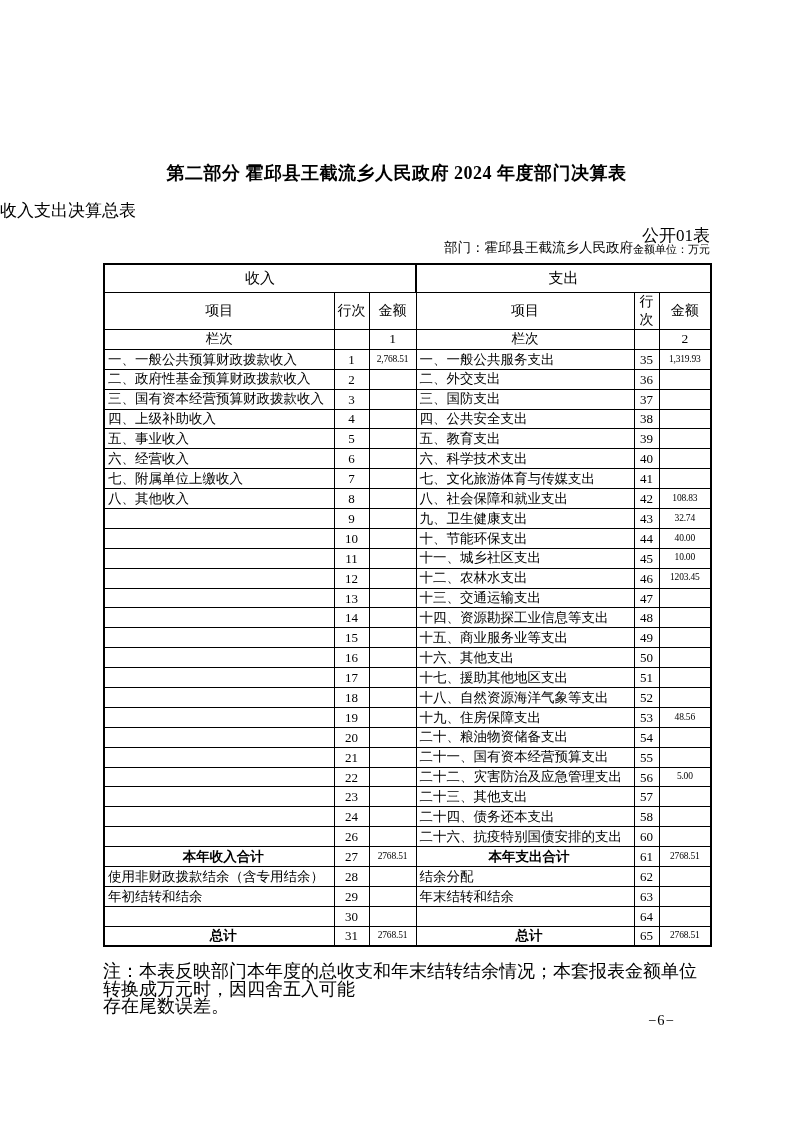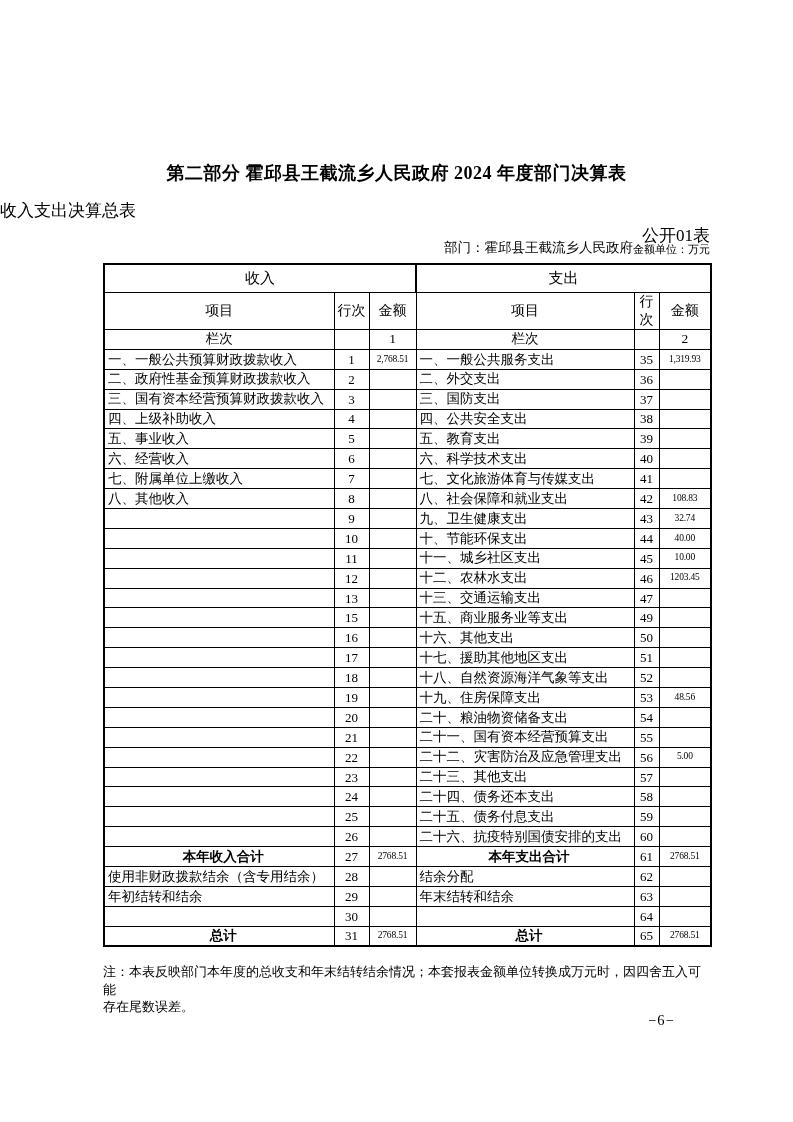--- a/index.html
+++ b/index.html
@@ -50,21 +50,21 @@
   tr.h2 th { height:37px; font-size:14px; text-align:center; padding:0 1px; line-height:1.3; }
   tr.h3 td { height:20px; font-size:13.5px; text-align:center; }
   tbody td { height:19.9px; font-size:13.5px; line-height:1; }
   td.item { text-align:left; padding-left:3px; white-space:nowrap; }
   td.num  { text-align:center; font-size:13px; }
   td.amt  { text-align:center; font-size:9.5px; letter-spacing:-0.2px; }
   tr.total-row td.item { text-align:center; font-weight:bold; padding-left:8px; }
 
   .note {
     position:absolute; top:948px; left:103px; width:607px;
-    font-size:13px; line-height:17.5px; text-align:left;
+    font-size:18px; line-height:17.5px; text-align:left;
   }
   .page-number {
     position:absolute; top:997px; left:648px;
     font-size:14.5px; letter-spacing:1px;
   }
 </style>
 </head>
 <body>
 
 <div class="page">
@@ -209,20 +209,28 @@
         <tr>
           <td class="item"></td>
           <td class="num">13</td>
           <td class="amt"></td>
           <td class="item">十三、交通运输支出</td>
           <td class="num">47</td>
           <td class="amt"></td>
         </tr>
         <tr>
           <td class="item"></td>
+          <td class="num">14</td>
+          <td class="amt"></td>
+          <td class="item">十四、资源勘探工业信息等支出</td>
+          <td class="num">48</td>
+          <td class="amt"></td>
+        </tr>
+        <tr>
+          <td class="item"></td>
           <td class="num">15</td>
           <td class="amt"></td>
           <td class="item">十五、商业服务业等支出</td>
           <td class="num">49</td>
           <td class="amt"></td>
         </tr>
         <tr>
           <td class="item"></td>
           <td class="num">16</td>
           <td class="amt"></td>
@@ -285,28 +293,20 @@
           <td class="item">二十三、其他支出</td>
           <td class="num">57</td>
           <td class="amt"></td>
         </tr>
         <tr>
           <td class="item"></td>
           <td class="num">24</td>
           <td class="amt"></td>
           <td class="item">二十四、债务还本支出</td>
           <td class="num">58</td>
-          <td class="amt"></td>
-        </tr>
-        <tr>
-          <td class="item"></td>
-          <td class="num">25</td>
-          <td class="amt"></td>
-          <td class="item">二十五、债务付息支出</td>
-          <td class="num">59</td>
           <td class="amt"></td>
         </tr>
         <tr>
           <td class="item"></td>
           <td class="num">26</td>
           <td class="amt"></td>
           <td class="item">二十六、抗疫特别国债安排的支出</td>
           <td class="num">60</td>
           <td class="amt"></td>
         </tr>

